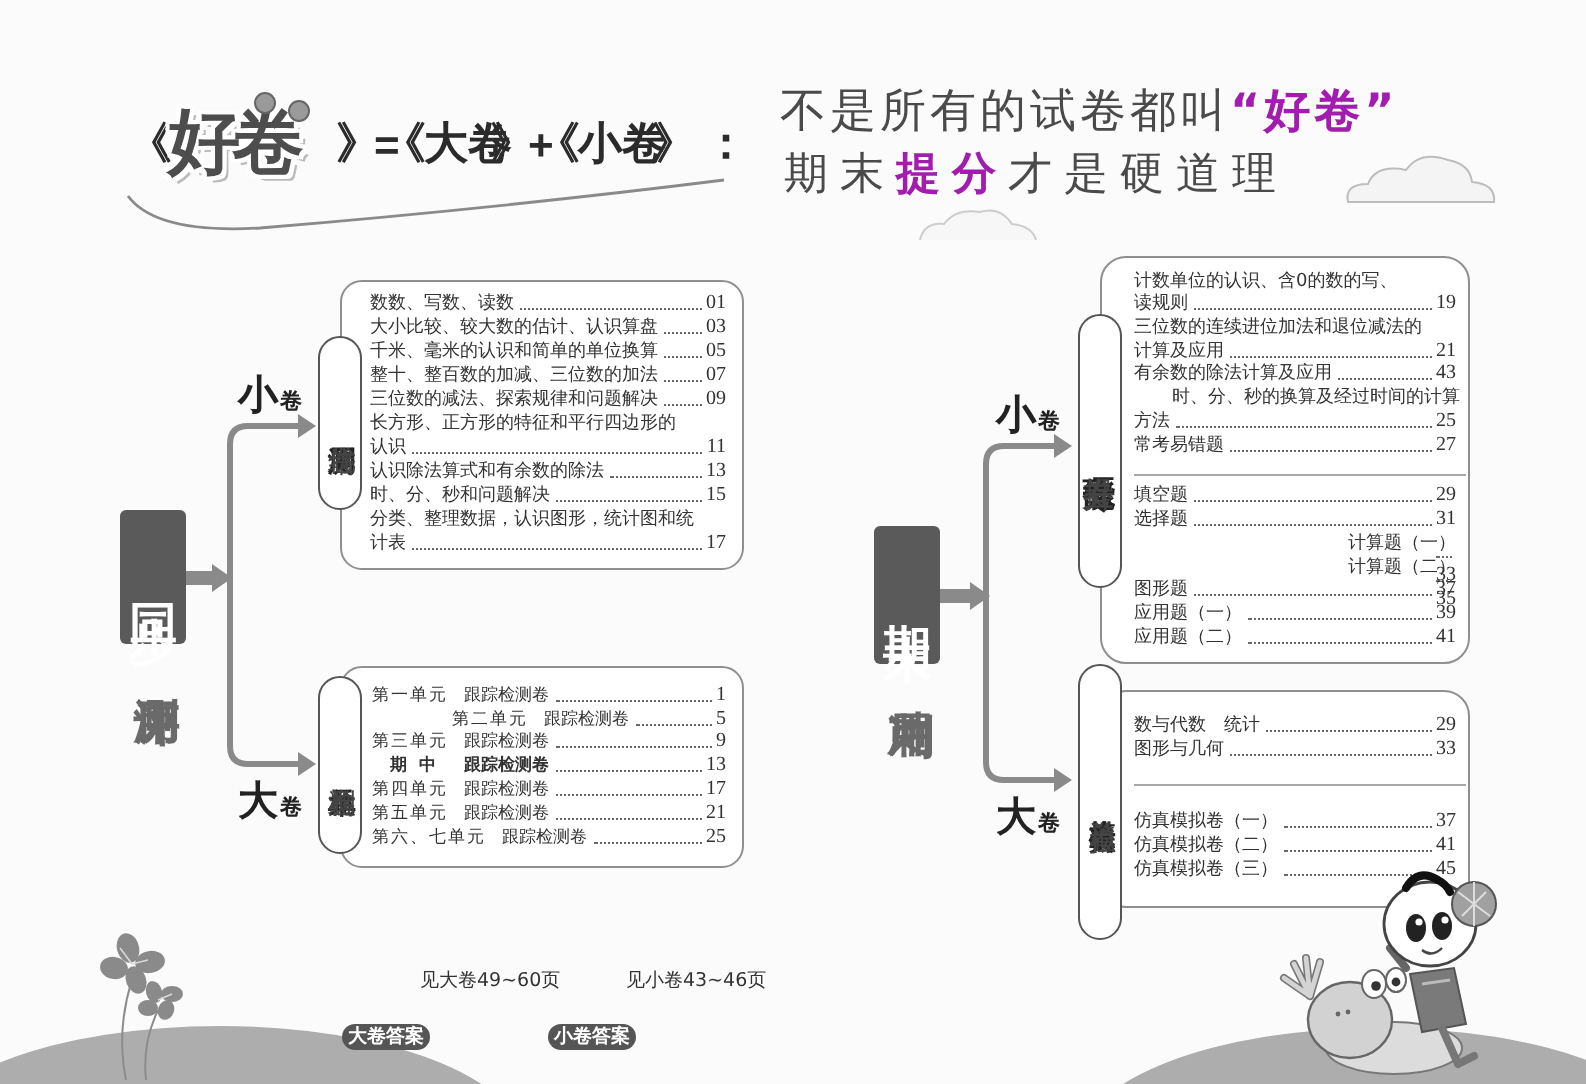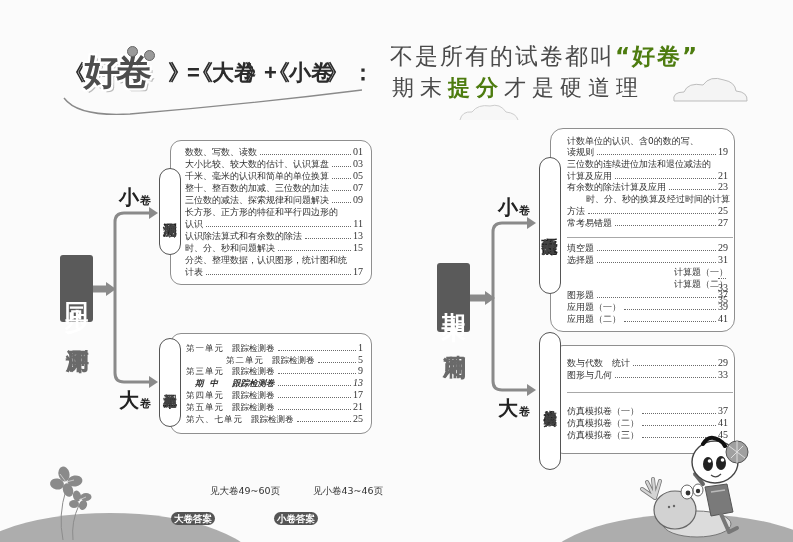--- a/index.html
+++ b/index.html
@@ -5,21 +5,21 @@
   html,body{margin:0;padding:0;}
   body{width:793px;height:542px;position:relative;overflow:hidden;background:#fbfbfb;font-family:"DejaVu Sans",sans-serif;color:#333;}
   svg.layer{position:absolute;left:0;top:0;}
   
   .tp{position:absolute;top:58px;font-size:22px;font-weight:bold;color:#2b2b2b;line-height:30px;white-space:nowrap;}
   .logo{position:absolute;left:84px;top:44px;width:92px;height:56px;}
   .logo-text{position:absolute;left:0;top:4px;font-size:36px;font-weight:bold;color:#4d4d4d;letter-spacing:-4px;line-height:48px;
     text-shadow:2px 0 #fff,-2px 0 #fff,0 2px #fff,0 -2px #fff,2px 2px #fff,-2px -2px #fff,2px -2px #fff,-2px 2px #fff,3px 3px 0 #bbb;}
   .logo-ball{position:absolute;width:9px;height:9px;border-radius:50%;background:#9a9a9a;border:1px solid #666;}
   .slogan{position:absolute;white-space:nowrap;color:#4a4a4a;font-size:23px;line-height:28px;}
-  .slogan .strong{color:#4d7c0f;font-weight:bold;}
+  .slogan .strong{color:#a21caf;font-weight:bold;}
   
   .badge{position:absolute;background:#5a5a5a;color:#fff;border-radius:3px;font-size:24px;font-weight:bold;
     writing-mode:vertical-rl;text-orientation:upright;display:flex;align-items:center;justify-content:center;letter-spacing:6px;}
   .subv{position:absolute;color:#6a6a6a;font-size:23px;font-weight:bold;writing-mode:vertical-rl;text-orientation:upright;letter-spacing:1px;}
   .size-label{position:absolute;white-space:nowrap;color:#222;font-weight:bold;}
   .size-label .big{font-size:20px;}
   .size-label .small{font-size:11px;margin-left:1px;}
   
   .box{position:absolute;border:1px solid #8f8f8f;border-radius:11px;background:#fff;}
   .tab{position:absolute;border:1.3px solid #555;border-radius:11px;background:#fff;z-index:3;
@@ -202,21 +202,21 @@
       <span>跟踪检测卷</span>
       <span class="dots"></span>
       <span class="pg">5</span>
     </div>
   <div class="row" style="height:11.8px;">
       <span class="unit">第三单元</span>
       <span>跟踪检测卷</span>
       <span class="dots"></span>
       <span class="pg">9</span>
     </div>
-  <div class="row bold" style="height:11.8px;font-style:italic;">
+  <div class="row bold" style="height:11.8px;">
       <span class="unit mid">期中</span>
       <span>跟踪检测卷</span>
       <span class="dots"></span>
       <span class="pg" style="font-weight:normal;">13</span>
     </div>
   <div class="row" style="height:11.8px;">
       <span class="unit">第四单元</span>
       <span>跟踪检测卷</span>
       <span class="dots"></span>
       <span class="pg">17</span>
@@ -263,21 +263,21 @@
       <span>三位数的连续进位加法和退位减法的</span>
     </div>
   <div class="row" style="height:11.7px;">
       <span>计算及应用</span>
       <span class="dots"></span>
       <span class="pg">21</span>
     </div>
   <div class="row" style="height:11.7px;">
       <span>有余数的除法计算及应用</span>
       <span class="dots"></span>
-      <span class="pg">23</span>
+      <span class="pg">43</span>
     </div>
   <div class="row" style="height:11.7px;margin-left:19px;">
       <span>时、分、秒的换算及经过时间的计算</span>
     </div>
   <div class="row" style="height:11.7px;">
       <span>方法</span>
       <span class="dots"></span>
       <span class="pg">25</span>
     </div>
   <div class="row" style="height:11.7px;">

